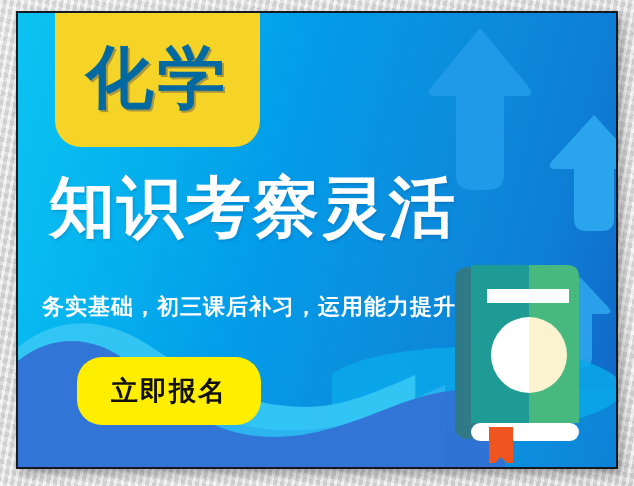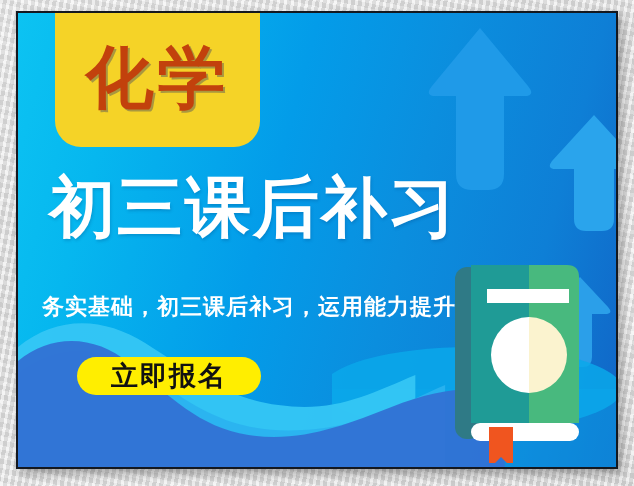--- a/index.html
+++ b/index.html
@@ -47,21 +47,21 @@
 
   
   #subject-badge{
     position:absolute;left:37px;top:0px;width:205px;height:134px;
     background:#f5d327;
     border-radius:0 0 26px 26px;
     display:flex;align-items:center;justify-content:center;
   }
   #subject-badge-label{
     font-family:"DejaVu Sans","Liberation Sans",sans-serif;
-    font-size:68px;font-weight:700;color:#c2410c;
+    font-size:68px;font-weight:700;color:#0369a1;
     letter-spacing:4px;line-height:1;
     transform:translateY(-2px);
     text-shadow:2px 2px 0 rgba(30,40,110,.35);
   }
 
   
   #headline{
     position:absolute;left:0px;top:160px;width:470px;
     text-align:center;
     font-size:66px;font-weight:700;color:#ffffff;
@@ -72,21 +72,21 @@
   
   #subtitle{
     position:absolute;left:0px;top:281px;width:462px;
     text-align:center;
     font-size:22px;font-weight:700;color:#ffffff;
     letter-spacing:1px;line-height:1.2;
     white-space:nowrap;
   }
   
   #cta-button{
-    position:absolute;left:59px;top:344px;width:184px;height:38px;
+    position:absolute;left:59px;top:344px;width:184px;height:68px;
     background:#ffee00;border-radius:25px;border:none;
     display:flex;align-items:center;justify-content:center;
     cursor:pointer;padding:0;
   }
   #cta-button-label{
     font-family:"DejaVu Sans","Liberation Sans",sans-serif;
     font-size:27px;font-weight:700;color:#111111;letter-spacing:2px;
     line-height:1;transform:translateY(-1px);
   }
 
@@ -130,21 +130,21 @@
         <path d="M0,70 C40,38 86,40 128,66 C178,98 214,122 262,128 C318,136 352,118 400,98 L400,190 L0,190 Z" fill="#35c6f4" opacity="0.95"></path>
         <path d="M0,96 C44,62 96,68 142,104 C196,146 240,158 300,152 C356,146 392,124 430,108 L430,190 L0,190 Z" fill="#2ab2ef" opacity="0.9"></path>
         <path d="M0,84 C34,56 78,58 112,86 C154,120 182,150 232,158 C284,166 330,148 376,130 C416,114 452,108 490,114 L490,190 L0,190 Z" fill="#3272d4" opacity="0.95"></path>
       </svg>
     </div>
 
     <div id="subject-badge">
       <span id="subject-badge-label">化学</span>
     </div>
 
-    <div id="headline">初三课后补习</div>
+    <div id="headline">知识考察灵活</div>
 
     <div id="subtitle">务实基础，初三课后补习，运用能力提升</div>
 
     <button id="cta-button">
       <span id="cta-button-label">立即报名</span>
     </button>
 
     <div id="book-illustration">
       <svg width="150" height="200" viewBox="0 0 150 200">
 

